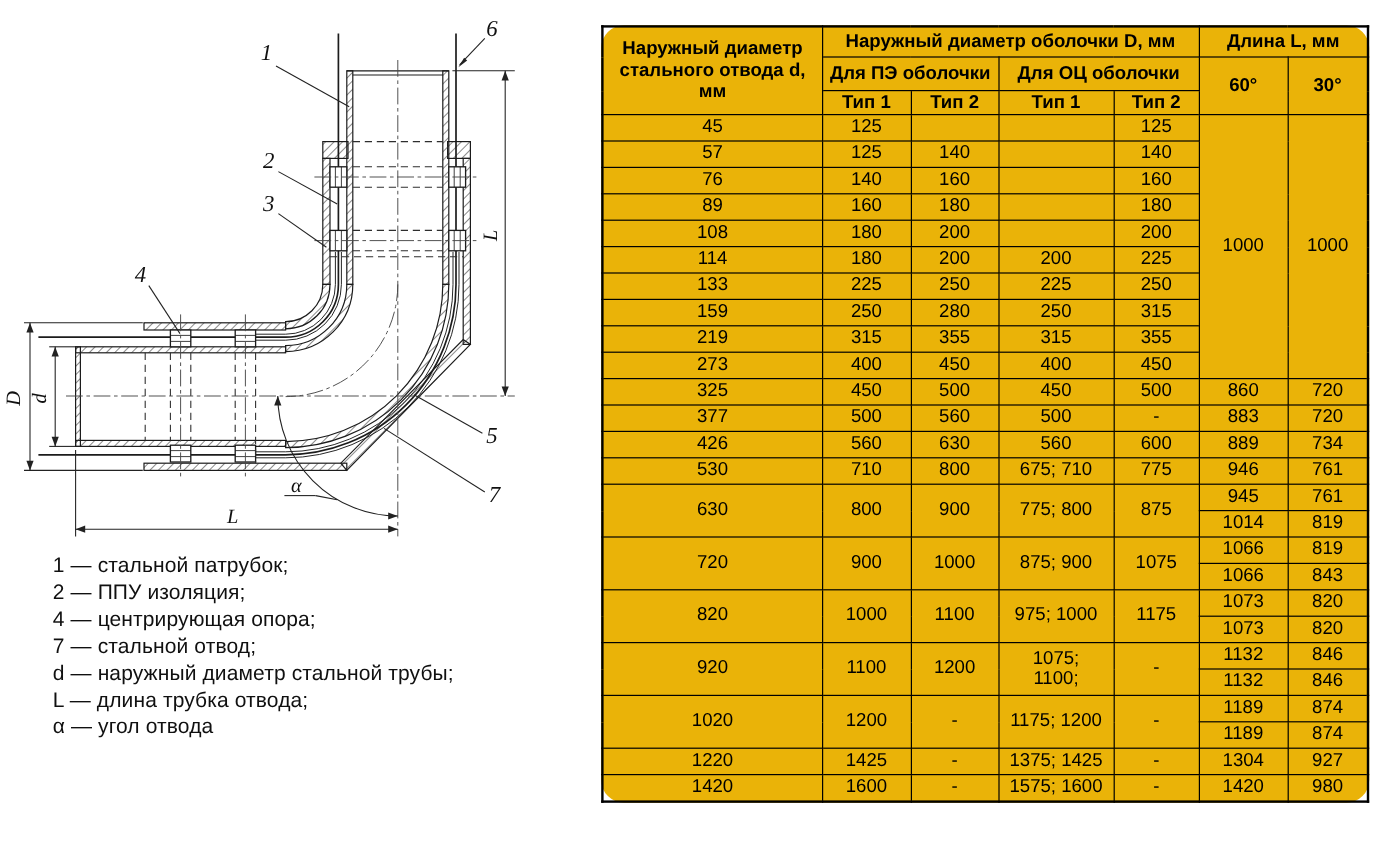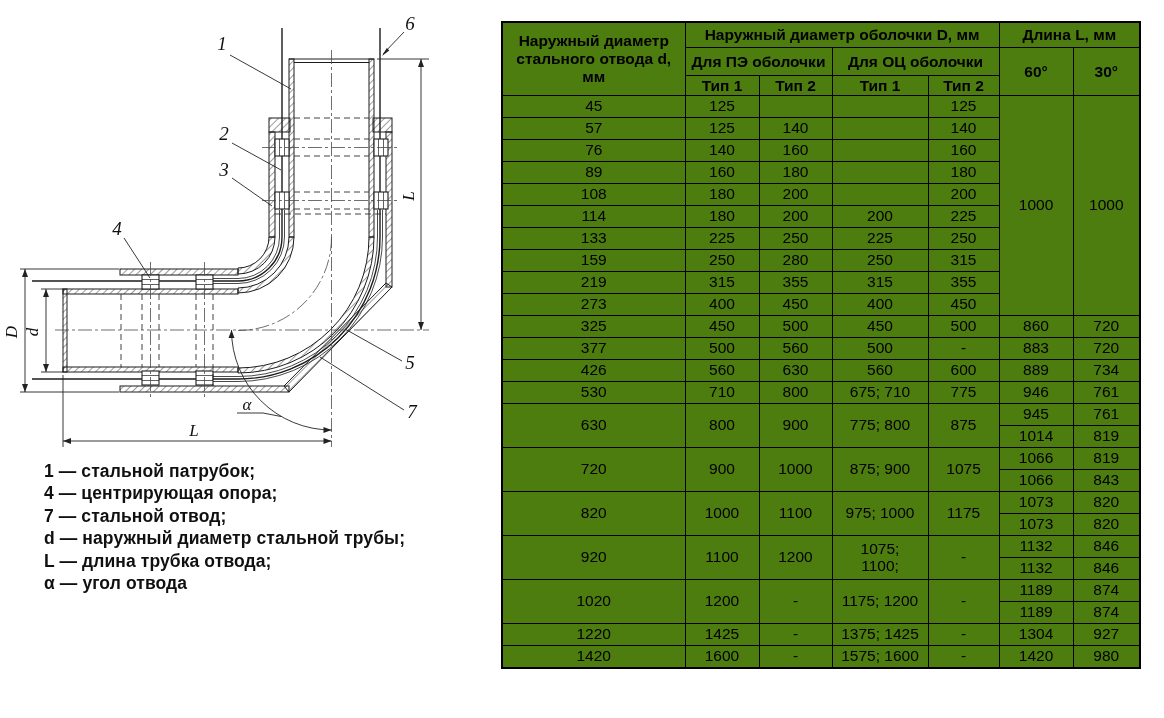--- a/index.html
+++ b/index.html
@@ -4,25 +4,25 @@
 <style>
   html,body{margin:0;padding:0;background:#ffffff;}
   #stage{position:relative;width:1164px;height:718px;background:#fff;overflow:hidden;
          font-family:"Liberation Sans",sans-serif;color:#000;}
   
   #drawing{position:absolute;left:0;top:0;}
   .callout{font-family:"Liberation Serif",serif;font-style:italic;font-size:19px;fill:#111;}
   .dimlabel{font-family:"Liberation Serif",serif;font-style:italic;font-size:17px;fill:#111;}
   
   #legend{position:absolute;left:44px;top:460px;font-size:17.5px;line-height:22.4px;
-          color:#101010;letter-spacing:.1px;font-weight:bold;}
+          color:#101010;letter-spacing:.1px;}
   .legend-line{white-space:nowrap;}
   
   #spec-table-wrap{position:absolute;left:501px;top:21px;}
-  table.spec{border-collapse:collapse;table-layout:fixed;width:638px;background:#4d7c0f;}
+  table.spec{border-collapse:collapse;table-layout:fixed;width:638px;background:#eab308;border-radius:19px;}
   table.spec th,table.spec td{border:1.5px solid #000;text-align:center;vertical-align:middle;
       padding:0 2px;overflow:hidden;}
   table.spec{border:2px solid #000;}
   table.spec th{font-weight:bold;font-size:15.5px;line-height:1.15;}
   table.spec td{font-size:15.5px;height:21px;line-height:1.05;}
   td.pre{white-space:pre-line;}
   tr.hr1 th{height:24px;} tr.hr2 th{height:27px;} tr.hr3 th{height:19px;}
 </style>
 </head>
 <body>
@@ -175,20 +175,21 @@
 
     <text class="dimlabel" x="17" y="332" text-anchor="middle" transform="rotate(-90 17 332)">D</text>
     <text class="dimlabel" x="38" y="332" text-anchor="middle" transform="rotate(-90 38 332)">d</text>
     <text class="dimlabel" x="414" y="196" text-anchor="middle" transform="rotate(-90 414 196)">L</text>
     <text class="dimlabel" x="194" y="436" text-anchor="middle">L</text>
     <text class="dimlabel" x="247" y="410" text-anchor="middle">α</text>
   </svg>
 
   <div id="legend">
       <div class="legend-line">1 — стальной патрубок;</div>
+      <div class="legend-line">2 — ППУ изоляция;</div>
       <div class="legend-line">4 — центрирующая опора;</div>
       <div class="legend-line">7 — стальной отвод;</div>
       <div class="legend-line">d — наружный диаметр стальной трубы;</div>
       <div class="legend-line">L — длина трубка отвода;</div>
       <div class="legend-line">α — угол отвода</div>
     </div>
 
   <div id="spec-table-wrap">
     <table class="spec">
       <colgroup>

